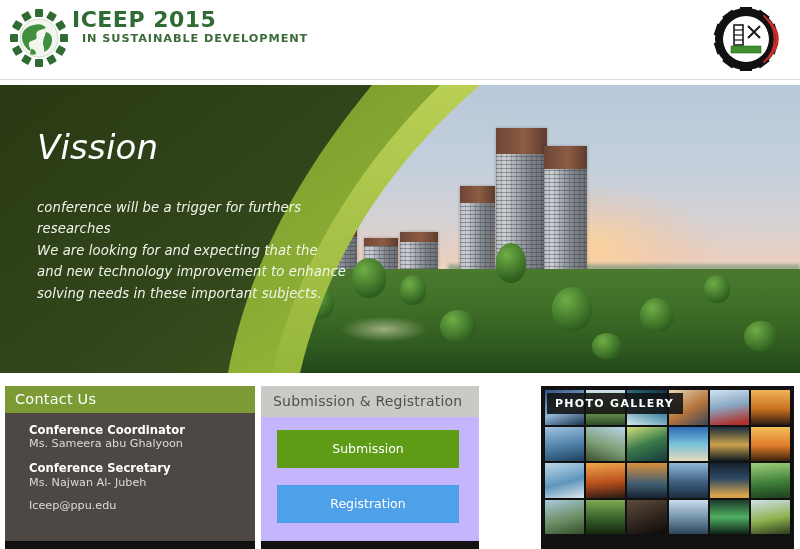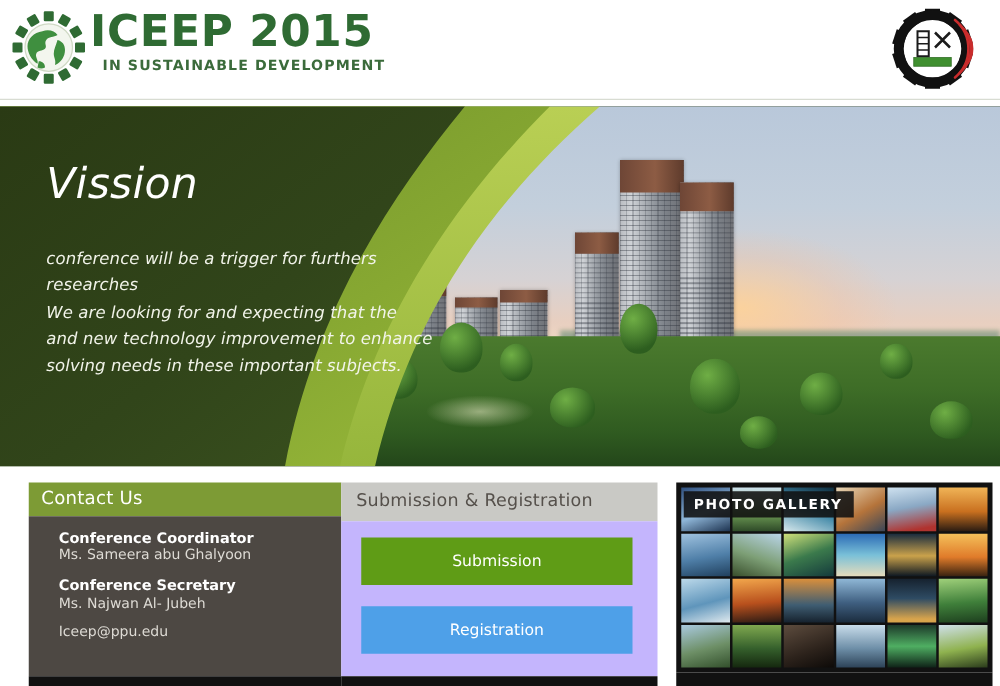--- a/index.html
+++ b/index.html
@@ -41,21 +41,21 @@
     width: 62px; height: 64px;
   }
 
   
   #title-block {
     position: absolute;
     left: 72px; top: 8px;
     width: 600px;
   }
   #conf-title {
-    font-size: 35px;
+    font-size: 22px;
     font-weight: bold;
     color: #2f6b33;
     letter-spacing: 0.5px;
     line-height: 1.05;
     font-family: "DejaVu Sans", sans-serif;
   }
   .conf-sub {
     font-size: 11.3px;
     font-weight: bold;
     color: #3b6b3b;
@@ -182,21 +182,21 @@
   
   #bottom-row {
     position: absolute;
     left: 0; top: 386px;
     width: 800px; height: 163px;
   }
 
   .panel { position: absolute; top: 0; }
 
   
-  #contact-panel { left: 23px; width: 250px; height: 163px; }
+  #contact-panel { left: 5px; width: 250px; height: 163px; }
   #contact-header {
     height: 27px;
     background: #7d9b35;
     color: #ffffff;
     font-size: 14.5px;
     line-height: 27px;
     padding-left: 10px;
     letter-spacing: 0.2px;
     font-family: "DejaVu Sans", sans-serif;
   }
@@ -225,21 +225,21 @@
     color: #dedbd5;
     margin-top: 4px;
     font-family: "DejaVu Sans", sans-serif;
   }
   .panel-foot {
     height: 8px;
     background: #111111;
   }
 
   
-  #submission-panel { left: 273px; width: 253px; height: 163px; }
+  #submission-panel { left: 261px; width: 218px; height: 163px; }
   #submission-header {
     height: 31px;
     background: #c9c9c5;
     color: #55504b;
     font-size: 14px;
     line-height: 31px;
     padding-left: 12px;
     letter-spacing: 0.2px;
     font-family: "DejaVu Sans", sans-serif;
   }

